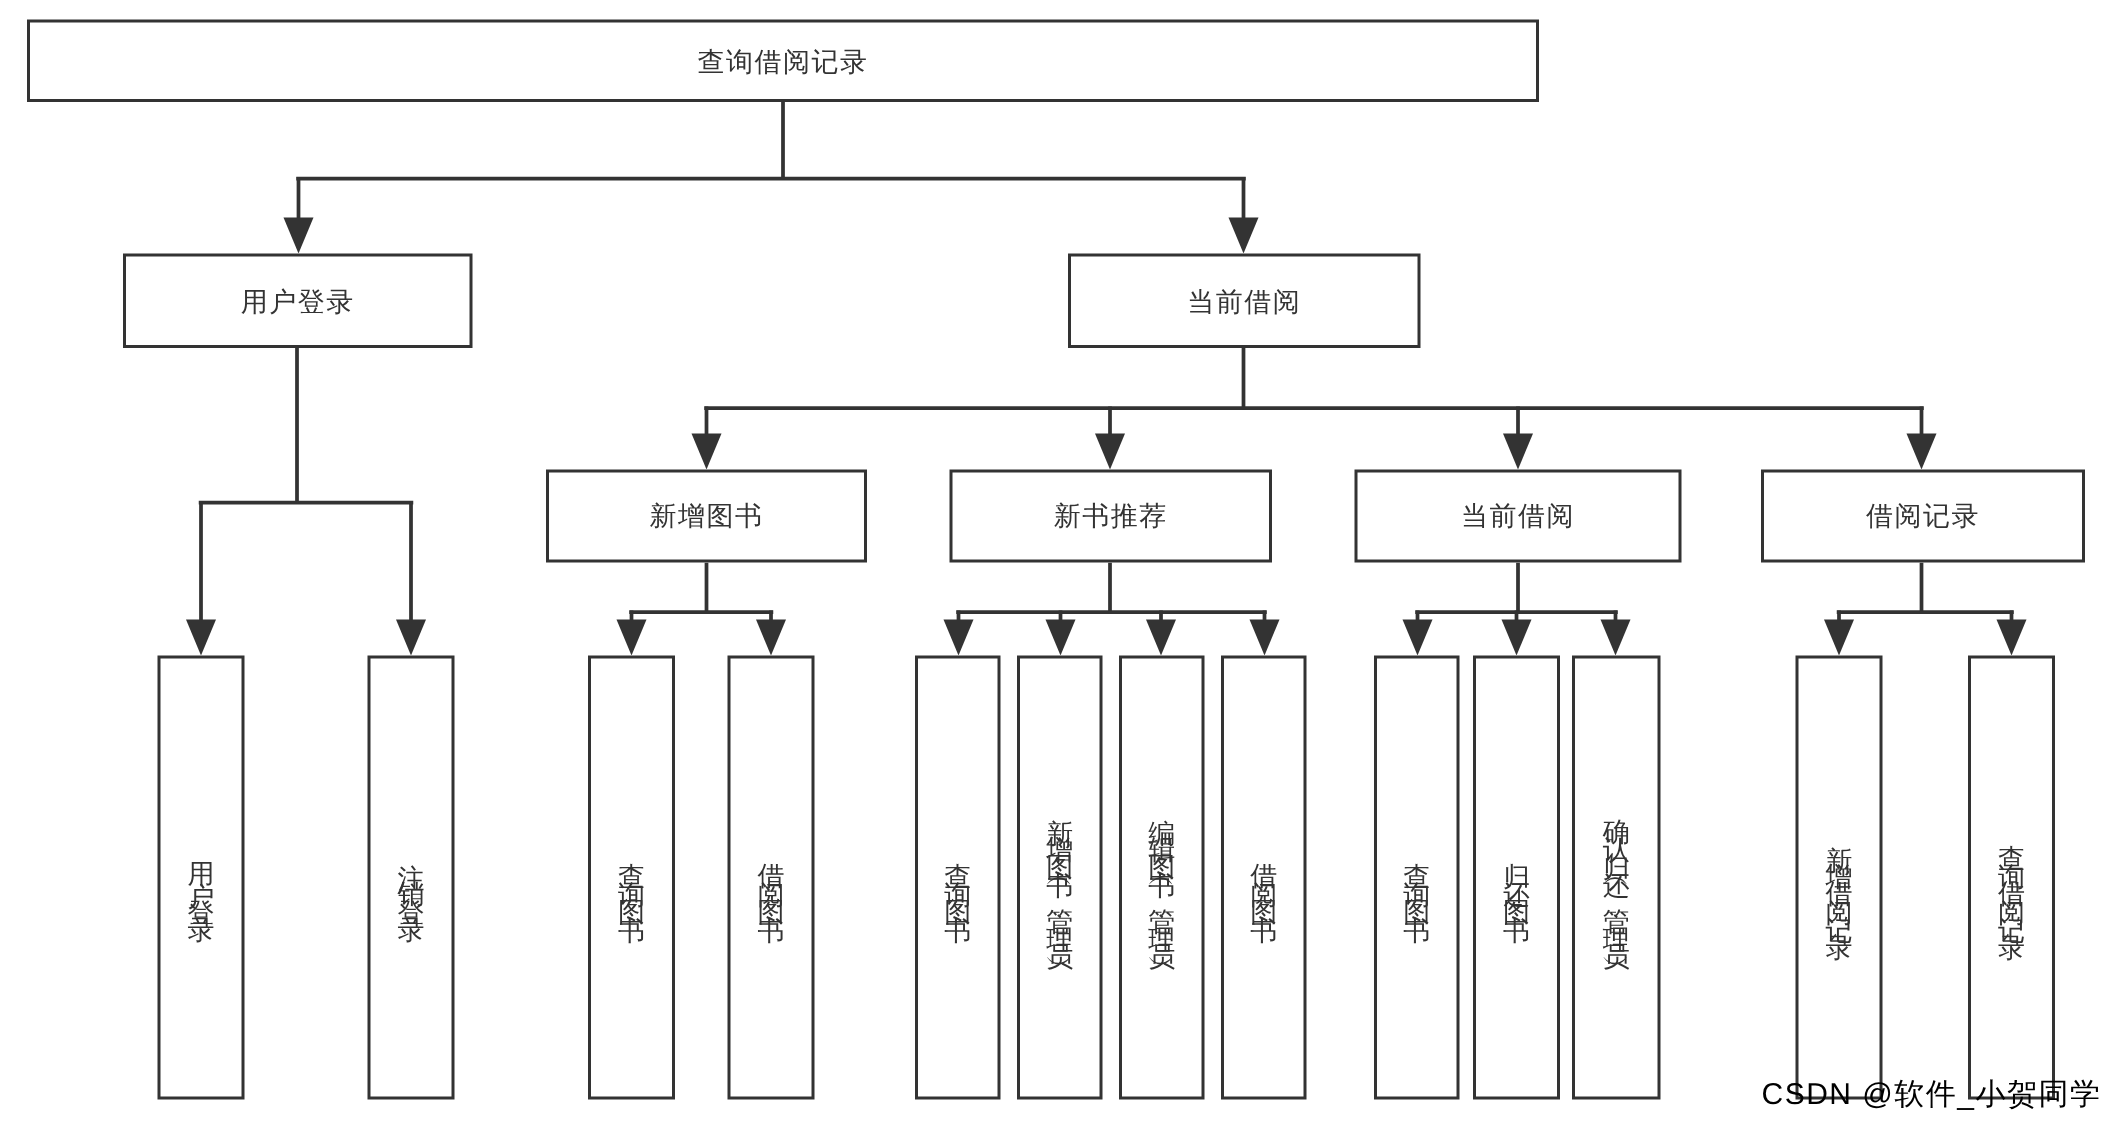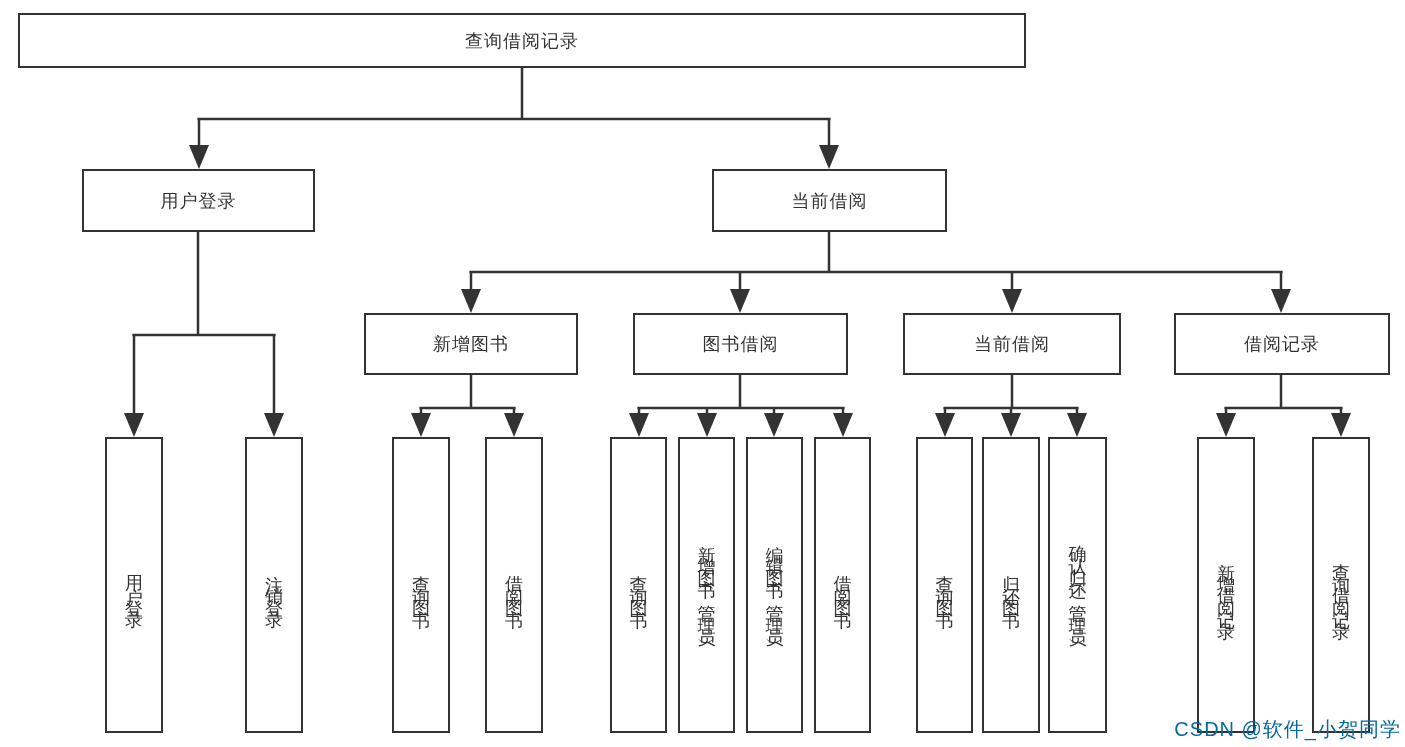--- a/index.html
+++ b/index.html
@@ -35,21 +35,21 @@
     text-orientation: mixed;
     letter-spacing: 12px;
     white-space: normal;
     font-size: 18px;
   }
   .watermark {
     position: absolute;
     right: 4px;
     bottom: 4px;
     font-size: 20px;
-    color: #0369a1;
+    color: #000000;
     letter-spacing: 1px;
     z-index: 5;
   }
 </style>
 </head>
 <body>
 
 <div class="canvas">
 
   <svg class="connectors" viewBox="0 0 1405 747" xmlns="http://www.w3.org/2000/svg">
@@ -126,21 +126,21 @@
     <span>用户登录</span>
   </div>
   <div class="node" style="left:712px; top:169px; width:235px; height:63px;">
     <span>当前借阅</span>
   </div>
 
   <div class="node" style="left:364px; top:313px; width:214px; height:62px;">
     <span>新增图书</span>
   </div>
   <div class="node" style="left:633px; top:313px; width:215px; height:62px;">
-    <span>图书借阅</span>
+    <span>新书推荐</span>
   </div>
   <div class="node" style="left:1174px; top:313px; width:216px; height:62px;">
     <span>借阅记录</span>
   </div>
   <div class="node" style="left:903px; top:313px; width:218px; height:62px;">
     <span>当前借阅</span>
   </div>
 
   <div class="node leaf" style="left:105px; top:437px; width:58px; height:296px;">
     <span>用户登录</span>

